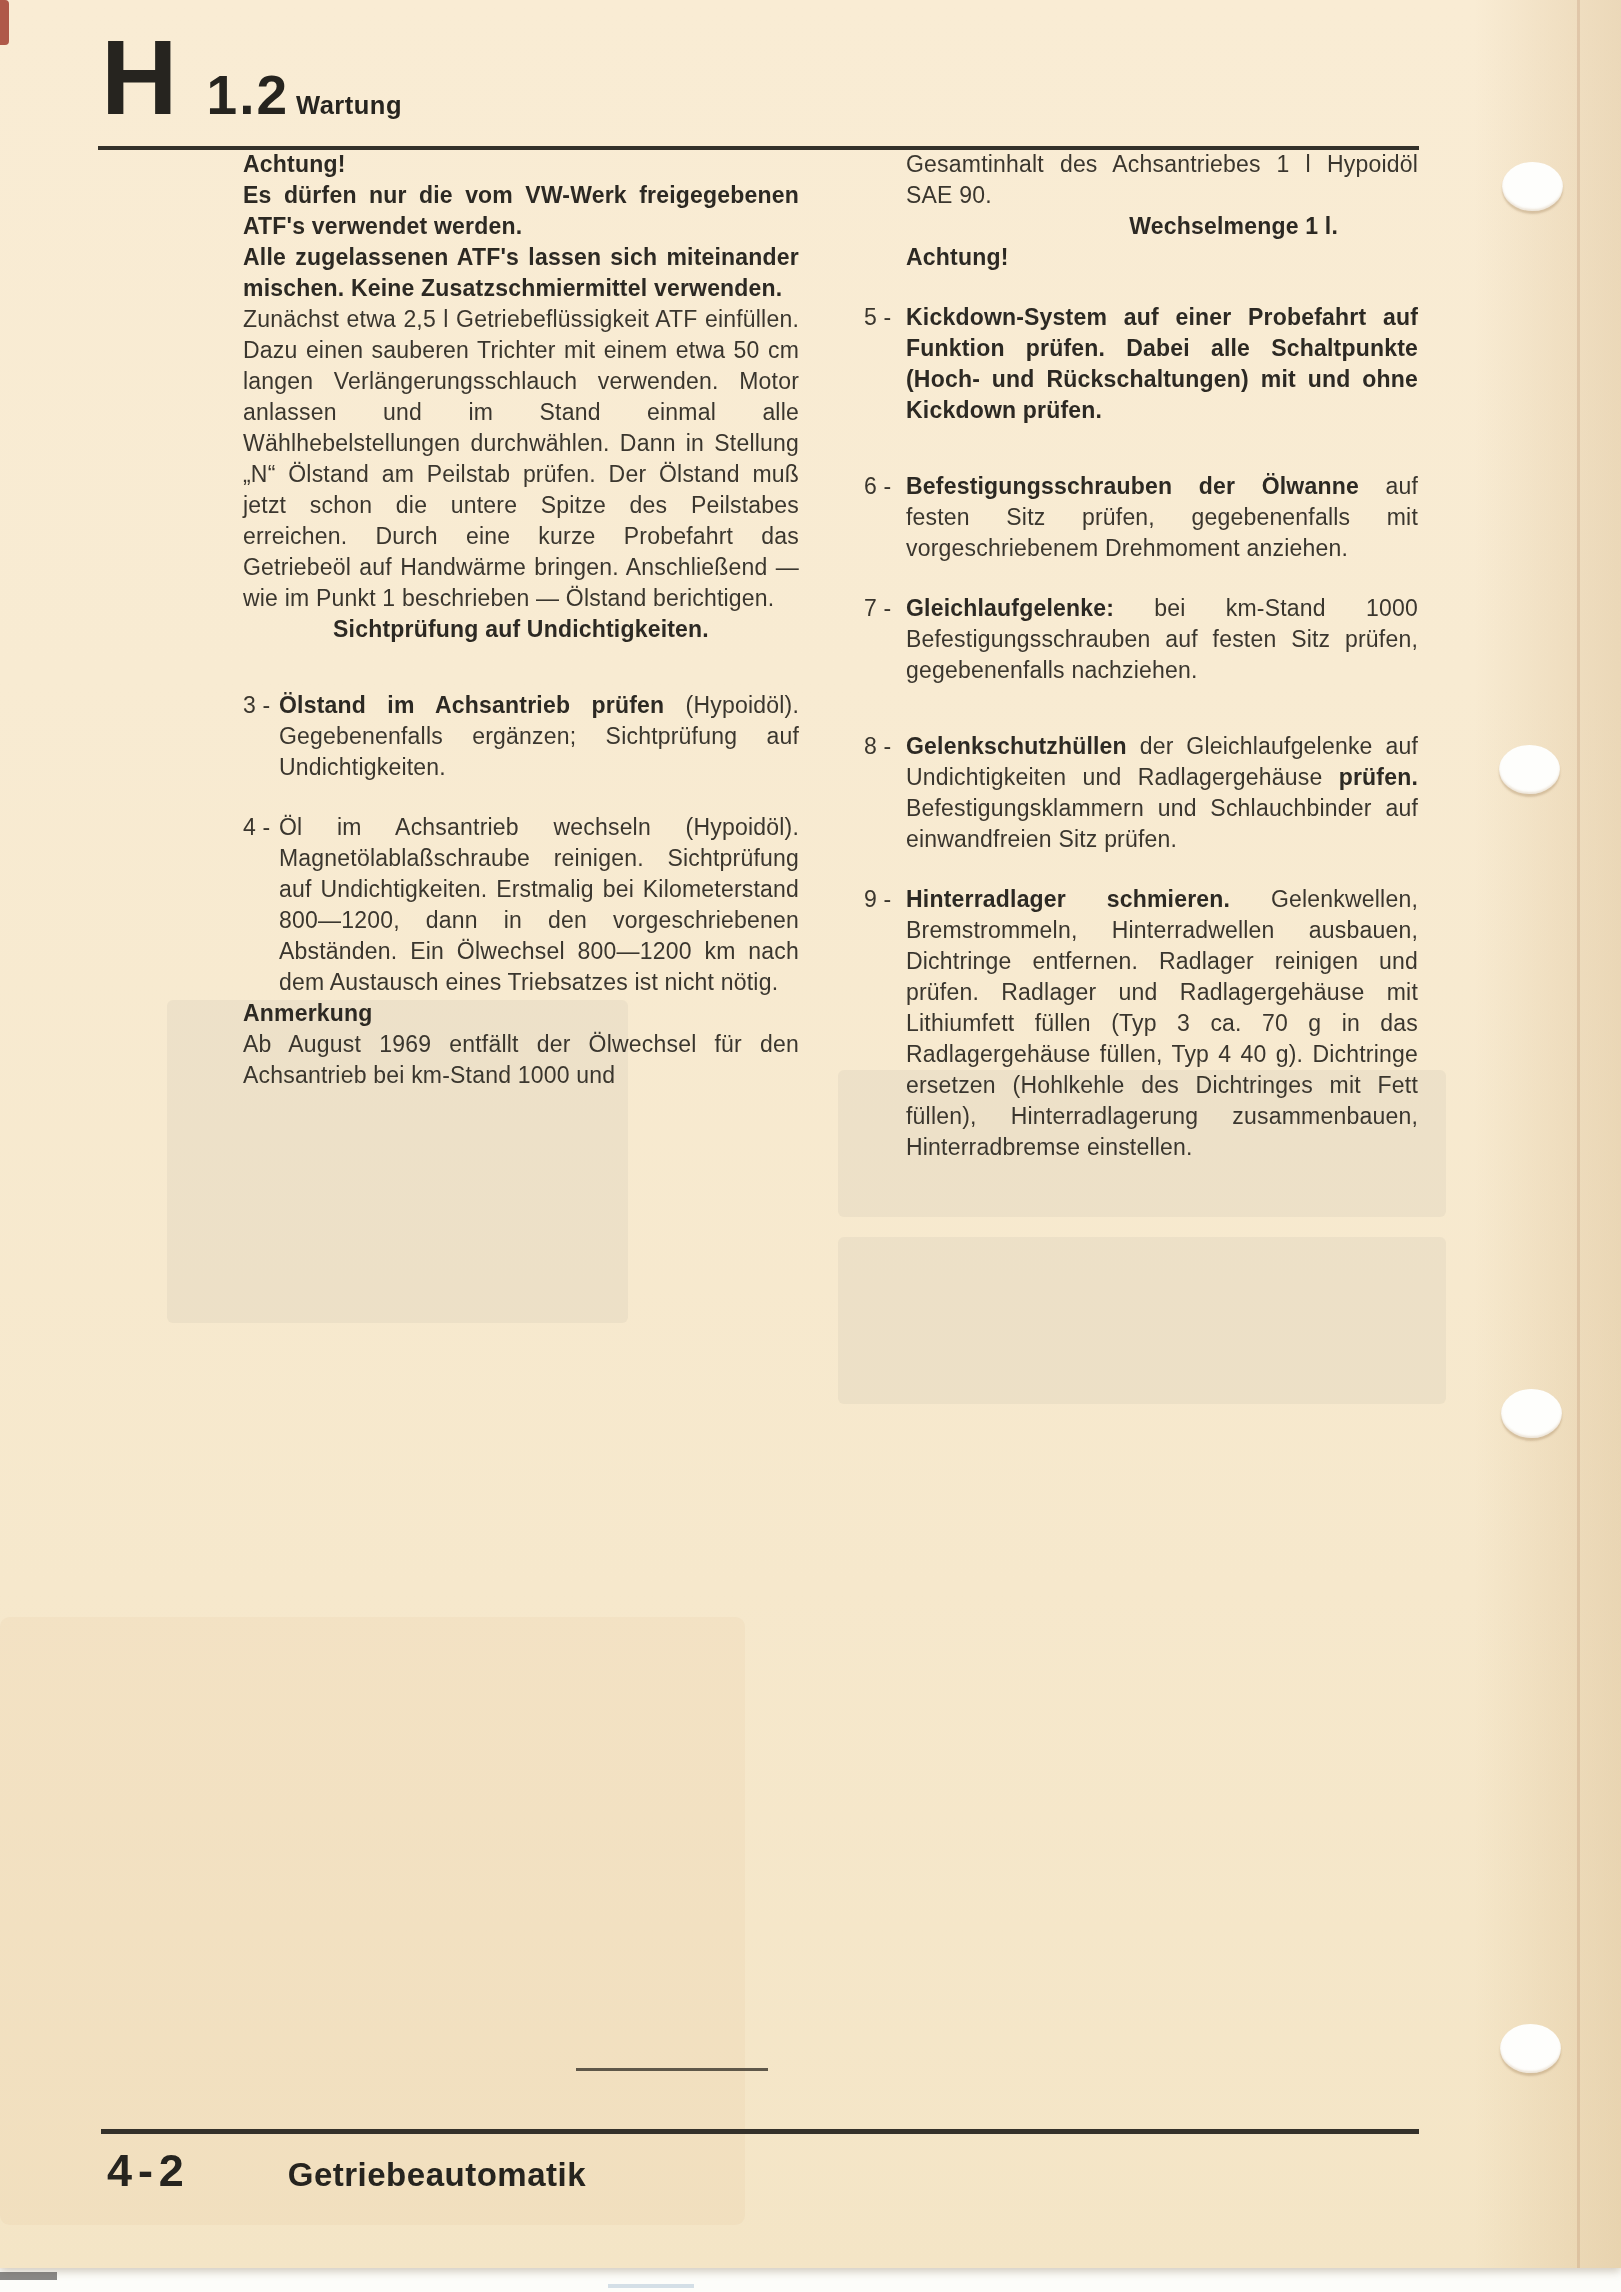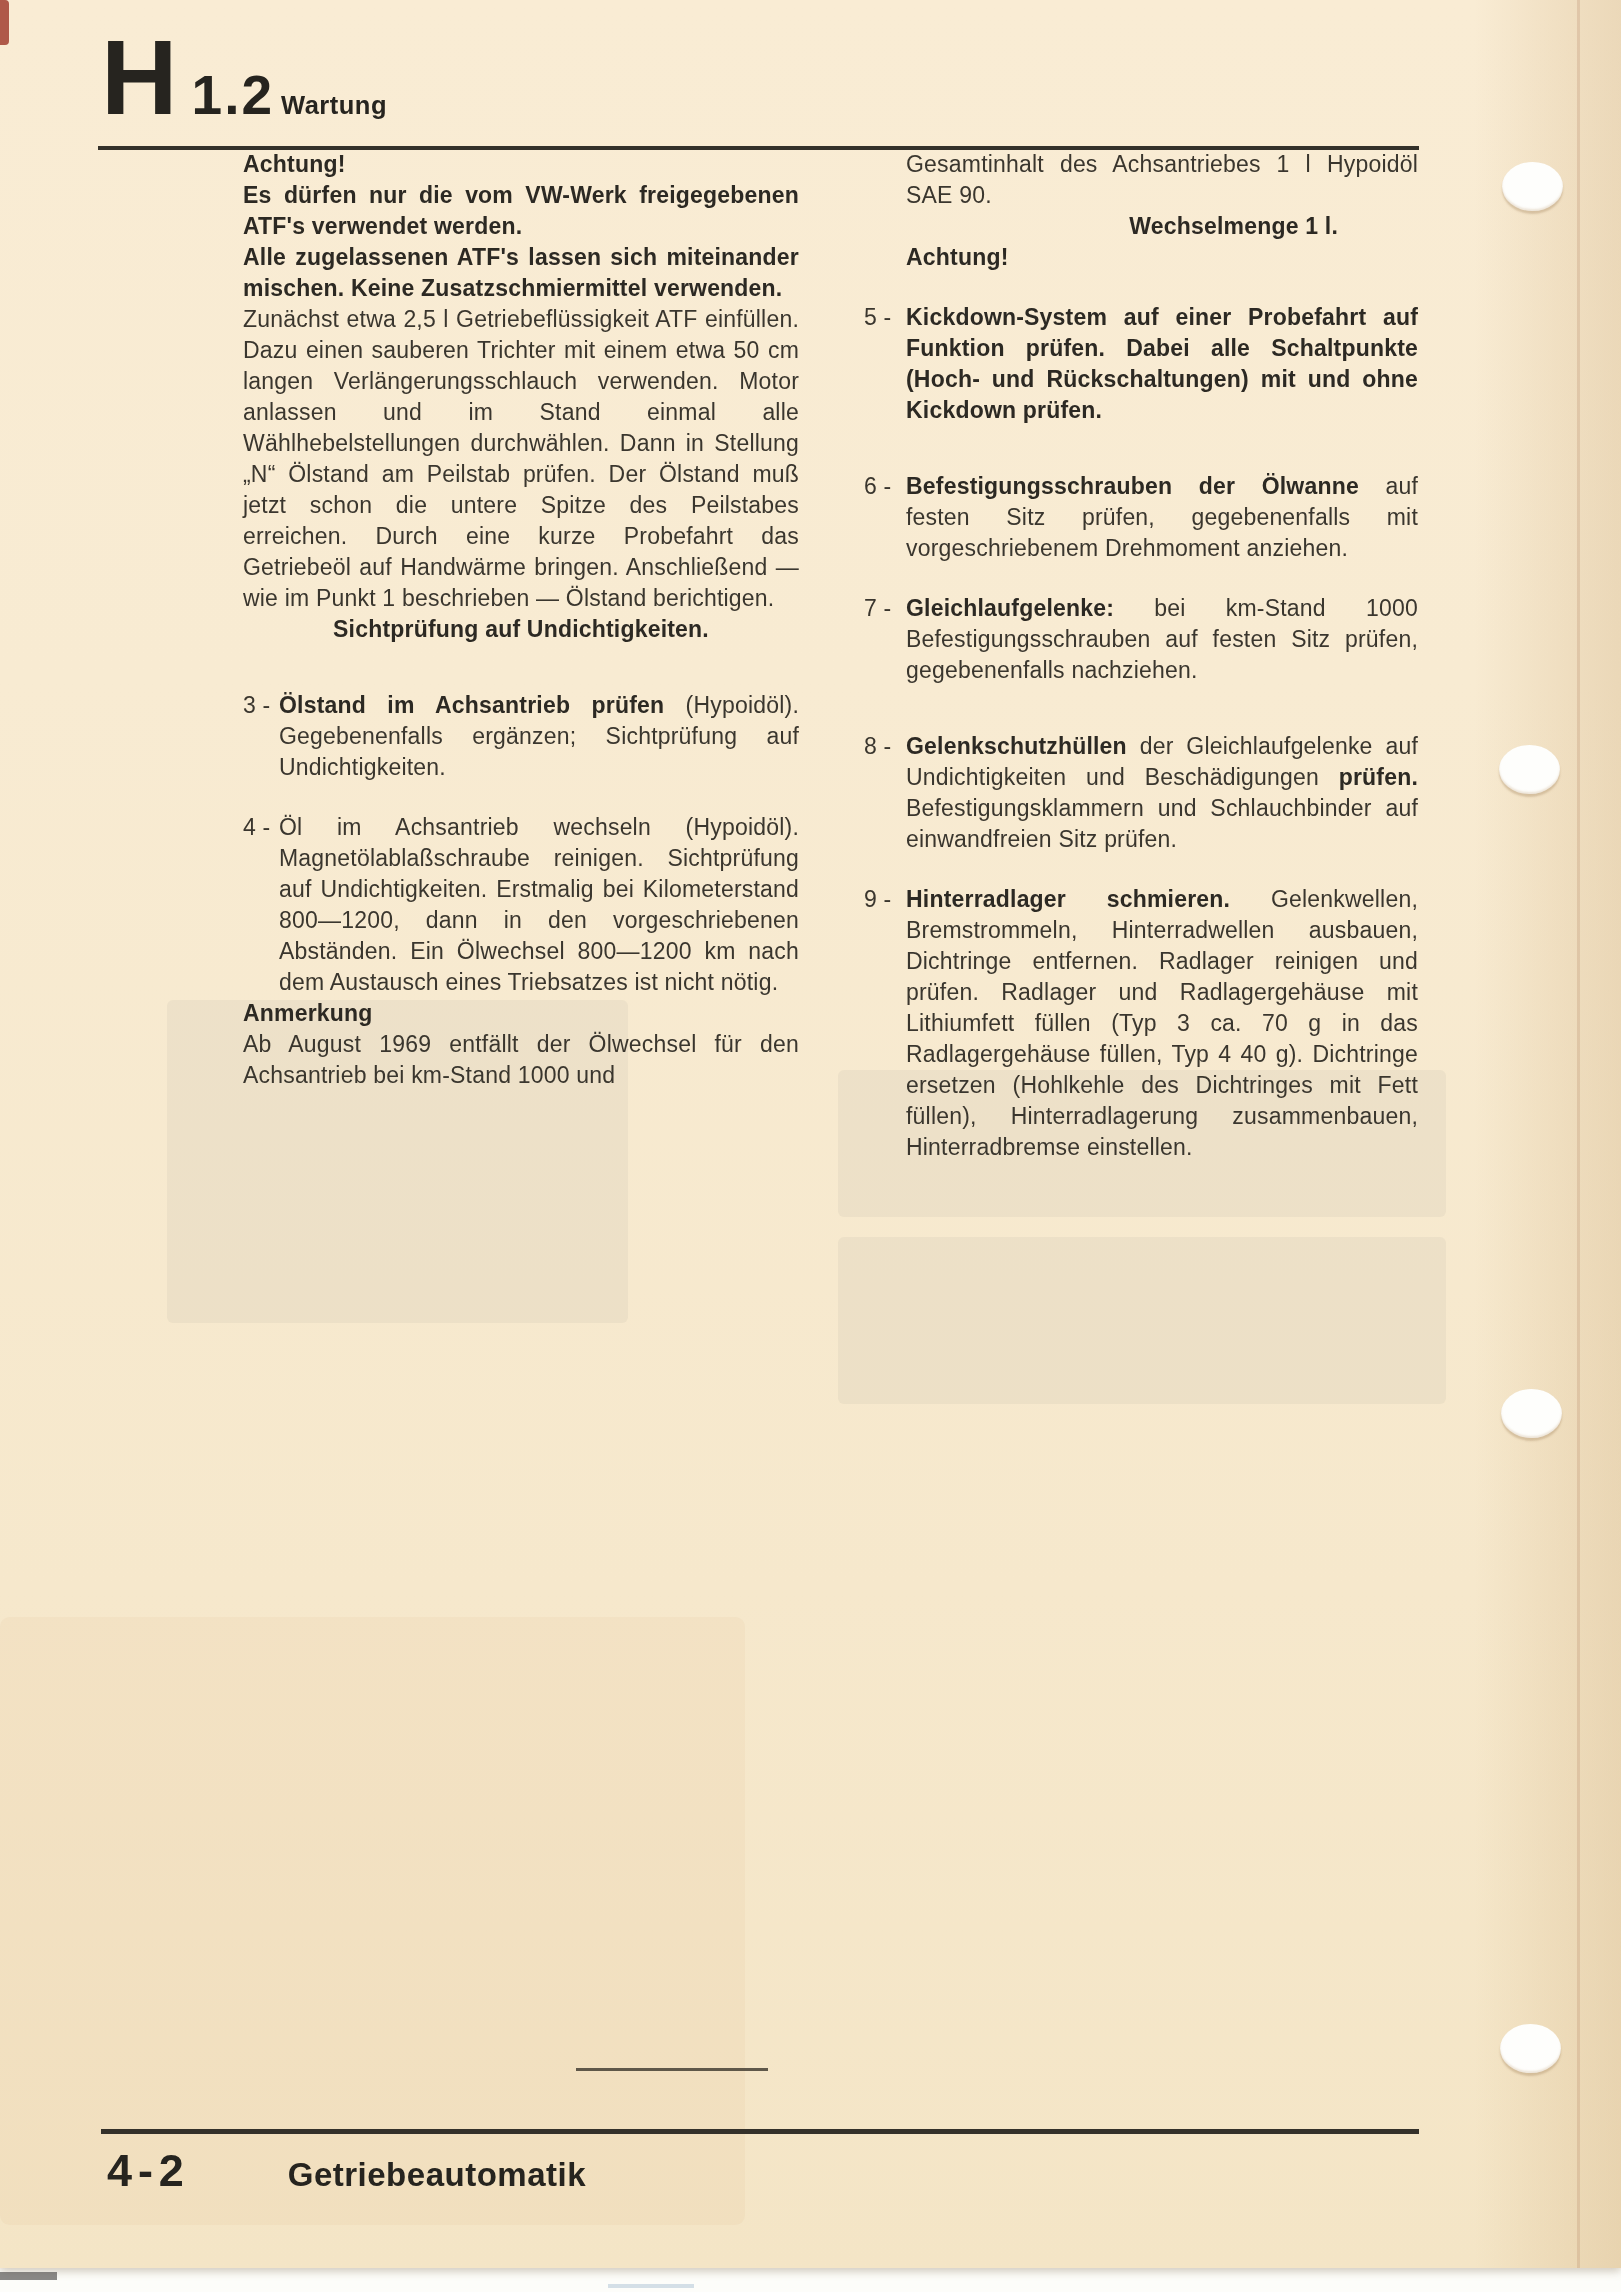--- a/index.html
+++ b/index.html
@@ -24,21 +24,21 @@
   .hole{position:absolute;width:61px;height:49px;border-radius:50%;background:#fefefc;
         box-shadow:0 2.9px 2px rgba(160,130,90,.35), inset 0 -2px 2px rgba(190,160,120,.25);}
 
   .rule{position:absolute;background:#34312a;}
   .rule.header-rule{left:98px;top:146px;width:1321px;height:3.9px;}
   .rule.footer-rule{left:101px;top:2129px;width:1318px;height:4.9px;}
   .rule.stray-line{left:576px;top:2068px;width:192px;height:2.9px;background:rgba(58,53,43,.8);}
 
   .header{position:absolute;left:101px;top:23.5px;display:flex;align-items:baseline;color:#26241f;}
   .header .letter{font-size:106px;font-weight:700;line-height:1;letter-spacing:2px;}
-  .header .number{font-size:55px;font-weight:700;margin-left:12px;letter-spacing:2px;}
+  .header .number{font-size:55px;font-weight:700;margin-left:27px;letter-spacing:2px;}
   .header .title{font-size:25.5px;font-weight:700;margin-left:7px;letter-spacing:0.5px;}
 
   .col{position:absolute;font-size:23px;line-height:31px;letter-spacing:0.2px;}
   .col.left{left:243px;top:149px;width:556px;}
   .col.right{left:864px;top:149px;width:554px;}
   .col p{margin:0;}
   .indent{margin-left:36px;}
   .col.right .indent{margin-left:42px;}
   .just{text-align:justify;}
   b,.b{font-weight:700;color:#2c2923;}
@@ -119,21 +119,21 @@
         <span class="body"><b>Befestigungsschrauben der Ölwanne</b><span> auf festen Sitz prüfen, gegebenenfalls mit vorgeschriebenem Drehmoment anziehen.</span></span>
       </div>
 
       <div class="item gap-m">
         <span class="num">7 -</span>
         <span class="body"><b>Gleichlaufgelenke:</b><span> bei km-Stand 1000 Befestigungsschrauben auf festen Sitz prüfen, gegebenenfalls nachziehen.</span></span>
       </div>
 
       <div class="item gap-l">
         <span class="num">8 -</span>
-        <span class="body"><b>Gelenkschutzhüllen</b><span> der Gleichlaufgelenke auf Undichtigkeiten und Beschädigungen </span><b>prüfen.</b><span> Befestigungsklammern und Schlauchbinder auf einwandfreien Sitz prüfen.</span></span>
+        <span class="body"><b>Gelenkschutzhüllen</b><span> der Gleichlaufgelenke auf Undichtigkeiten und Radlagergehäuse </span><b>prüfen.</b><span> Befestigungsklammern und Schlauchbinder auf einwandfreien Sitz prüfen.</span></span>
       </div>
 
       <div class="item gap-m">
         <span class="num">9 -</span>
         <span class="body"><b>Hinterradlager schmieren.</b><span> Gelenkwellen, Bremstrommeln, Hinterradwellen ausbauen, Dichtringe entfernen. Radlager reinigen und prüfen. Radlager und Radlagergehäuse mit Lithiumfett füllen (Typ 3 ca. 70 g in das Radlagergehäuse füllen, Typ 4 40 g). Dichtringe ersetzen (Hohlkehle des Dichtringes mit Fett füllen), Hinterradlagerung zusammenbauen, Hinterradbremse einstellen.</span></span>
       </div>
     </div>
 
     <div class="rule stray-line"></div>
     <div class="rule footer-rule"></div>

